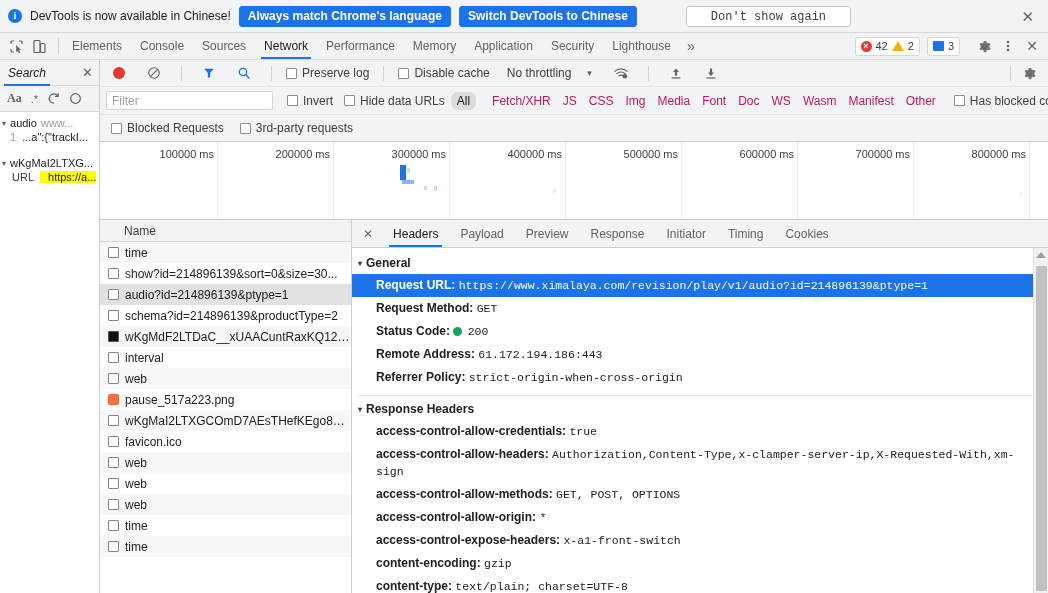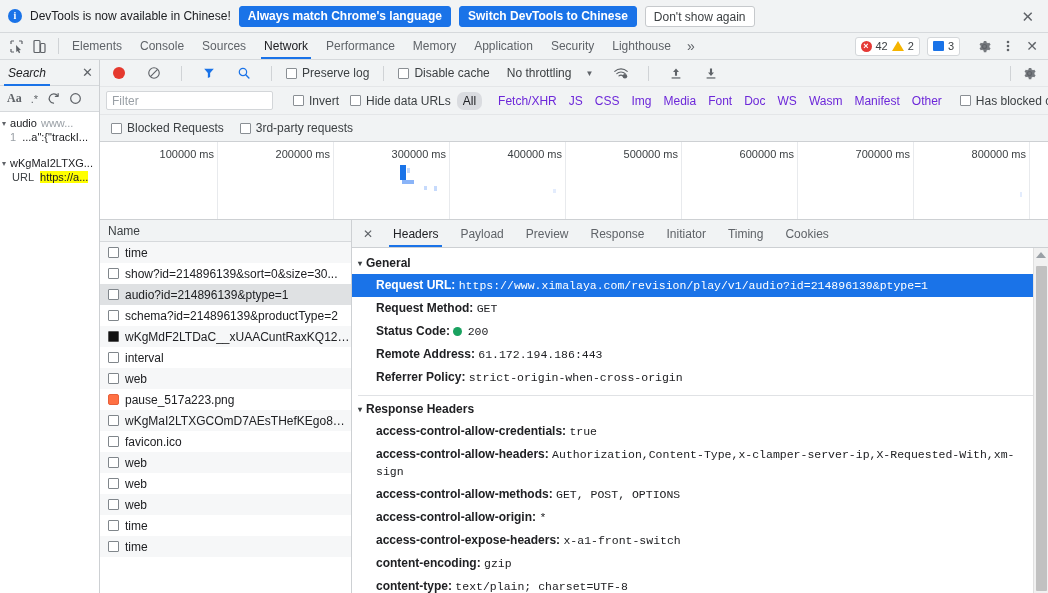--- a/index.html
+++ b/index.html
@@ -36,23 +36,24 @@
     border: 1px solid #1a73e8; border-radius: 3px;
     font-size: 12px; font-weight: bold;
     padding: 0 8px; height: 21px; line-height: 14px;
     cursor: pointer; white-space: nowrap;
     font-family: "Liberation Sans", sans-serif;
   }
   .btn-plain {
     background: #ffffff; color: #3c4043;
     border: 1px solid #c6c9cc; border-radius: 3px;
     font-size: 12px;
-    padding: 3px 8px; height: 21px; line-height: 14px;
+    padding: 3px 24px; height: 21px; line-height: 14px;
     cursor: pointer; white-space: nowrap;
-    font-family: Liberation Sans, sans-serif;
+    font-family: Liberation Mono, monospace;
+    margin-left: 41px;
   }
   .notif-close {
     margin-left: auto; margin-right: 6px;
     font-size: 15px; color: #5f6368; cursor: pointer;
     line-height: 1; font-family: "Liberation Sans", sans-serif;
   }
 
   
   .devtools-tabbar {
     height: 27px; min-height: 27px;
@@ -122,21 +123,21 @@
   .search-results { flex: 1; overflow: hidden; padding-top: 4px; font-size: 11px; }
   .sr-group { display: flex; align-items: center; gap: 4px; padding: 1px 2px; white-space: nowrap; }
   .sr-tri { font-size: 8px; color: #5f6368; }
   .sr-name { color: #202124; }
   .sr-host { color: #9aa0a6; }
   .sr-line { display: flex; gap: 6px; padding: 1px 2px 1px 10px; white-space: nowrap; }
   .sr-num { color: #9aa0a6; }
   .sr-snip { color: #202124; }
   .sr-url-row { display:flex; gap:6px; padding: 1px 2px 1px 12px; white-space: nowrap; align-items: baseline;}
   .sr-url-label { color: #3c4043; }
-  .sr-hl { background: #ffff00; color: #202124; }
+  .sr-hl { background: #ffff00; color: #202124; padding-left: 8px; }
   .sr-spacer { height: 12px; }
 
   
   .network-pane { flex: 1; display: flex; flex-direction: column; min-width: 0; background:#fff; }
   .net-toolbar {
     height: 27px; min-height: 27px;
     background: #f1f3f4; border-bottom: 1px solid #e4e6e8;
     display: flex; align-items: center; gap: 9px; padding: 0 6px;
   }
   .rec-dot { width: 12px; height: 12px; border-radius: 50%; background: #e5392e; }
@@ -157,21 +158,21 @@
     display: flex; align-items: center; padding: 0 6px; gap: 0;
   }
   .filter-input {
     width: 172px; height: 19px; background: #fff;
     border: 1px solid #d3d6d9; border-radius: 2px;
     font-size: 12px; color: #202124; padding: 0 5px;
     font-family: "Liberation Sans", sans-serif; outline: none;
   }
   .filter-input::placeholder { color: #9aa0a6; }
   .ftype {
-    font-size: 12px; color: #6d28d9; padding: 2px 6px; border-radius: 7px;
+    font-size: 12px; color: #be185d; padding: 2px 6px; border-radius: 7px;
     cursor: pointer; white-space: nowrap;
   }
   .ftype.sel { background: #dadce0; color: #202124; }
 
   .filter-bar2 {
     height: 27px; min-height: 27px;
     background: #f1f3f4; border-bottom: 1px solid #cdd0d3;
     display: flex; align-items: center; padding: 0 6px; gap: 16px;
   }
 
@@ -194,21 +195,21 @@
   
   .lower { flex: 1; display: flex; min-height: 0; }
   .requests {
     width: 252px; min-width: 252px;
     border-right: 1px solid #cdd0d3;
     display: flex; flex-direction: column; background: #fff;
   }
   .req-header {
     height: 22px; min-height: 22px; background: #f1f3f4;
     border-bottom: 1px solid #d6d9dc;
-    display: flex; align-items: center; padding-left: 8px;
+    display: flex; align-items: center; padding-left: 24px;
     font-size: 12px; color: #3c4043;
   }
   .req-list { flex: 1; overflow: hidden; }
   .req-row {
     height: 21px; display: flex; align-items: center;
     padding-left: 8px; gap: 6px; font-size: 12px; color: #202124;
     white-space: nowrap; overflow: hidden; cursor: pointer;
   }
   .req-row:nth-child(odd) { background: #f6f7f8; }
   .req-row.selected { background: #dfe1e3; }
@@ -454,21 +455,21 @@
             <svg width="15" height="15" viewBox="0 0 16 16">
                 <path fill="#5f6368" d="M8 5.2A2.8 2.8 0 108 10.8 2.8 2.8 0 008 5.2zm0 4.3a1.5 1.5 0 110-3 1.5 1.5 0 010 3z"></path>
                 <path fill="#5f6368" d="M13.3 8c0-.3 0-.6-.1-.9l1.3-1-1.3-2.2-1.6.6c-.4-.3-.9-.6-1.4-.8L9.9 2H7.3l-.3 1.7c-.5.2-1 .5-1.4.8l-1.6-.6-1.3 2.2 1.3 1c0 .3-.1.6-.1.9s0 .6.1.9l-1.3 1 1.3 2.2 1.6-.6c.4.3.9.6 1.4.8l.3 1.7h2.6l.3-1.7c.5-.2 1-.5 1.4-.8l1.6.6 1.3-2.2-1.3-1c.1-.3.1-.6.1-.9z" opacity="0.85"></path>
               </svg>
           </div>
         </div>
       </div>
 
       <div class="filter-bar">
         <input class="filter-input" placeholder="Filter" style="">
-        <label class="cb-wrap" style="margin-left:20px">
+        <label class="cb-wrap" style="margin-left:14px">
           <span class="cb"></span>
           <span>Invert</span>
         </label>
         <label class="cb-wrap" style="margin-left:11px">
           <span class="cb"></span>
           <span>Hide data URLs</span>
         </label>
         <span class="ftype sel" style="margin-left:6px">All</span>
         <span class="tb-sep"></span>
         <span class="ftype">Fetch/XHR</span>

